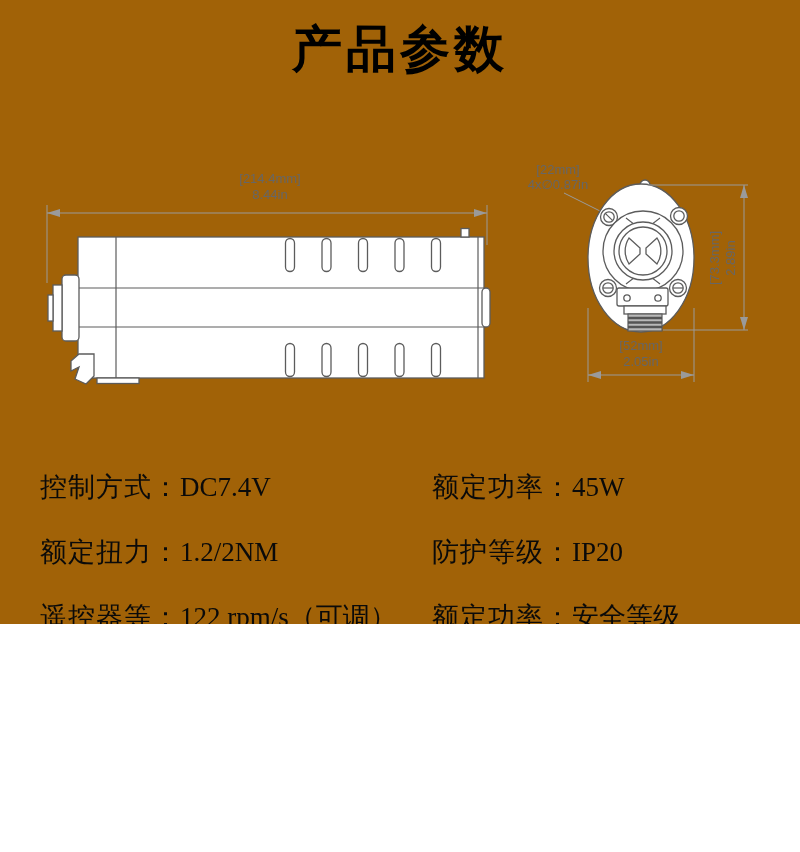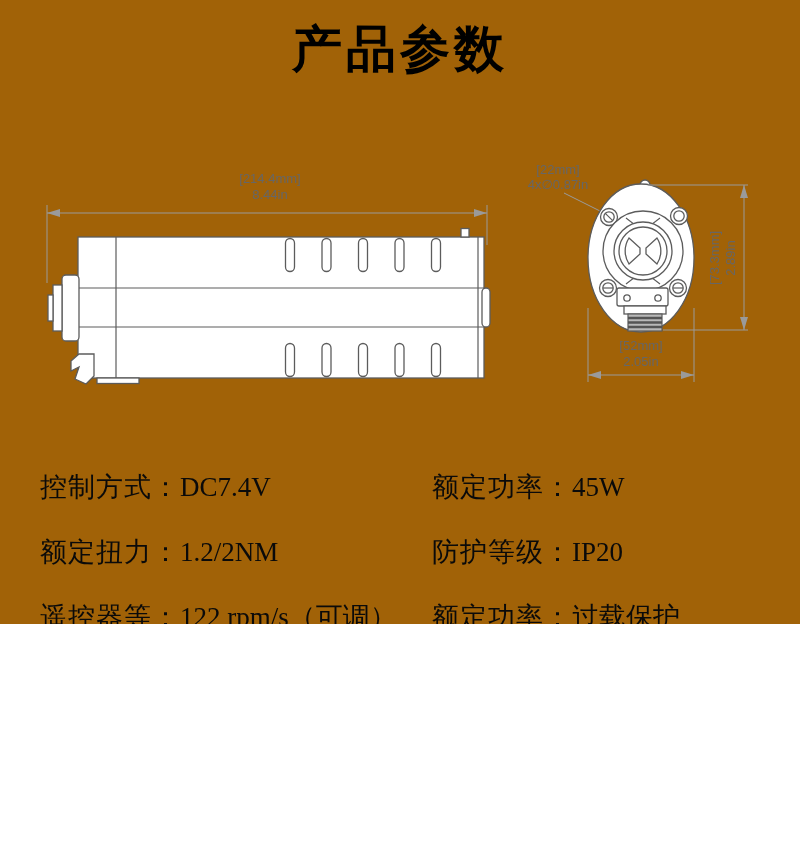--- a/index.html
+++ b/index.html
@@ -176,21 +176,21 @@
         <span class="spec-label">防护等级：</span><span class="spec-value">IP20</span>
       </div>
     </div>
 
 
     <div class="spec-row">
       <div class="cell cell-left">
         <span class="spec-label">遥控器等：</span><span class="spec-value">122 rpm/s（可调）</span>
       </div>
       <div class="cell cell-right">
-        <span class="spec-label">额定功率：</span><span class="spec-value">过载保护</span>
+        <span class="spec-label">额定功率：</span><span class="spec-value">安全等级</span>
       </div>
     </div>
 
 
     <div class="spec-row">
       <div class="cell cell-right">
         <span class="spec-label">尺寸：</span><span class="spec-value">21.4cm*73.5mm*53mm</span>
       </div>
     </div>
 

